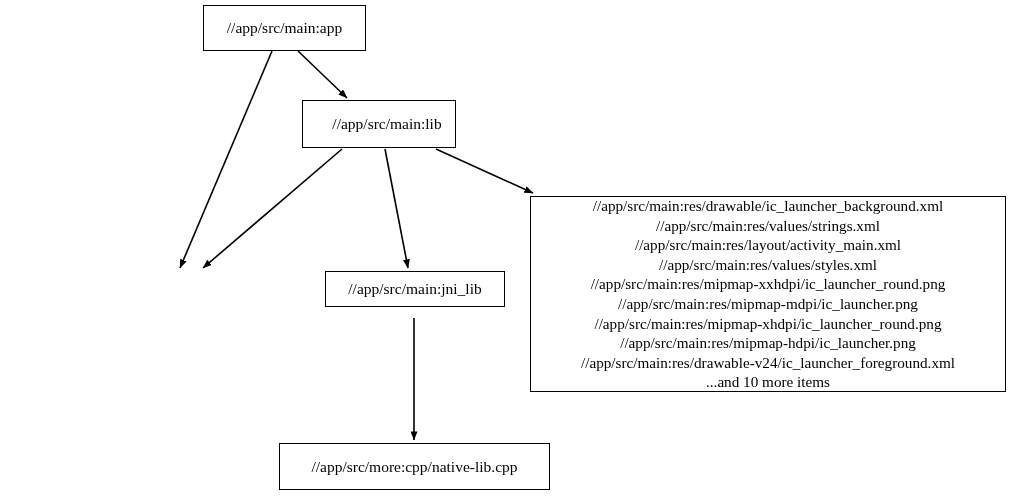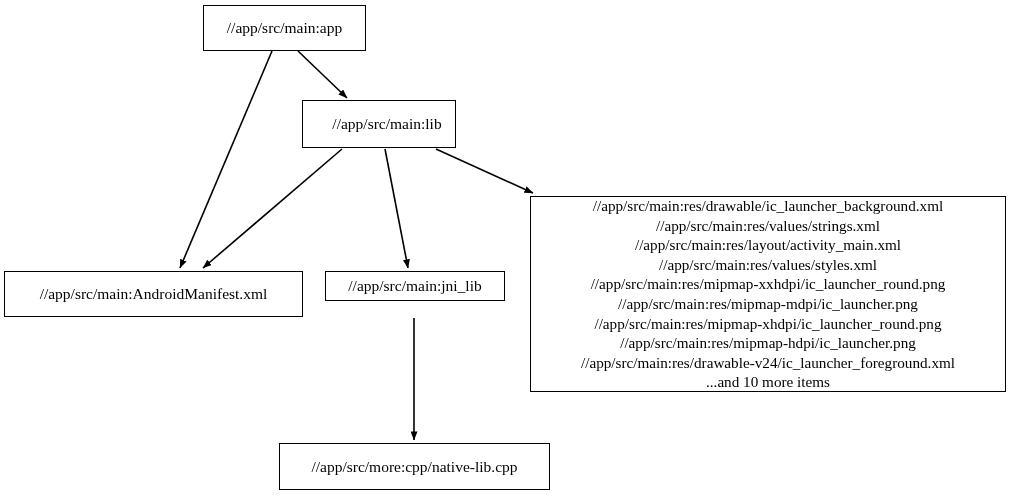--- a/index.html
+++ b/index.html
@@ -42,21 +42,21 @@
     display: block;
     white-space: pre;
     font-size: 15.5px;
     line-height: 19.6px;
     letter-spacing: 0px;
   }
   
   #node-app       { left: 203px; top: 5px;   width: 163px; height: 46px; }
   #node-lib       { left: 302px; top: 100px; width: 154px; height: 48px; padding-left: 16px; }
   #node-manifest  { left: 4px;   top: 271px; width: 299px; height: 46px; }
-  #node-jni       { left: 325px; top: 271px; width: 180px; height: 30px; }
+  #node-jni       { left: 325px; top: 271px; width: 180px; height: 36px; }
   #node-res       { left: 530px; top: 196px; width: 476px; height: 196px; }
   #node-cpp       { left: 279px; top: 443px; width: 271px; height: 47px; }
 
   #node-res .node-label {
     font-size: 15.2px;
     line-height: 19.6px;
   }
 </style>
 </head>
 <body>
@@ -84,23 +84,20 @@
   </svg>
 
   <div class="node" id="node-app">
     <span class="node-label">//app/src/main:app</span>
   </div>
 
   <div class="node" id="node-lib">
     <span class="node-label">//app/src/main:lib</span>
   </div>
 
-  <div class="node" id="node-manifest">
-    <span class="node-label">//app/src/main:AndroidManifest.xml</span>
-  </div>
 
   <div class="node" id="node-jni">
     <span class="node-label">//app/src/main:jni_lib</span>
   </div>
 
   <div class="node" id="node-cpp">
     <span class="node-label">//app/src/more:cpp/native-lib.cpp</span>
   </div>
 
   <div class="node" id="node-res">

